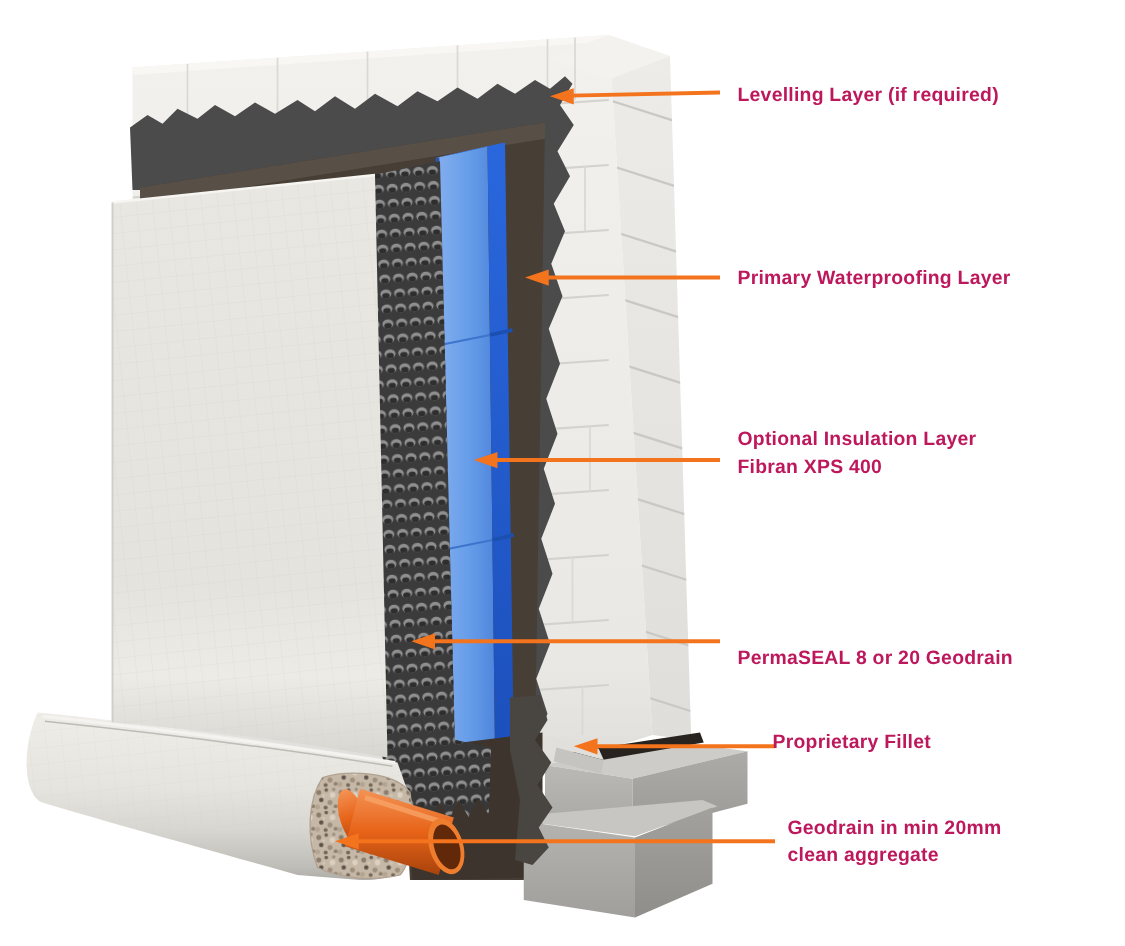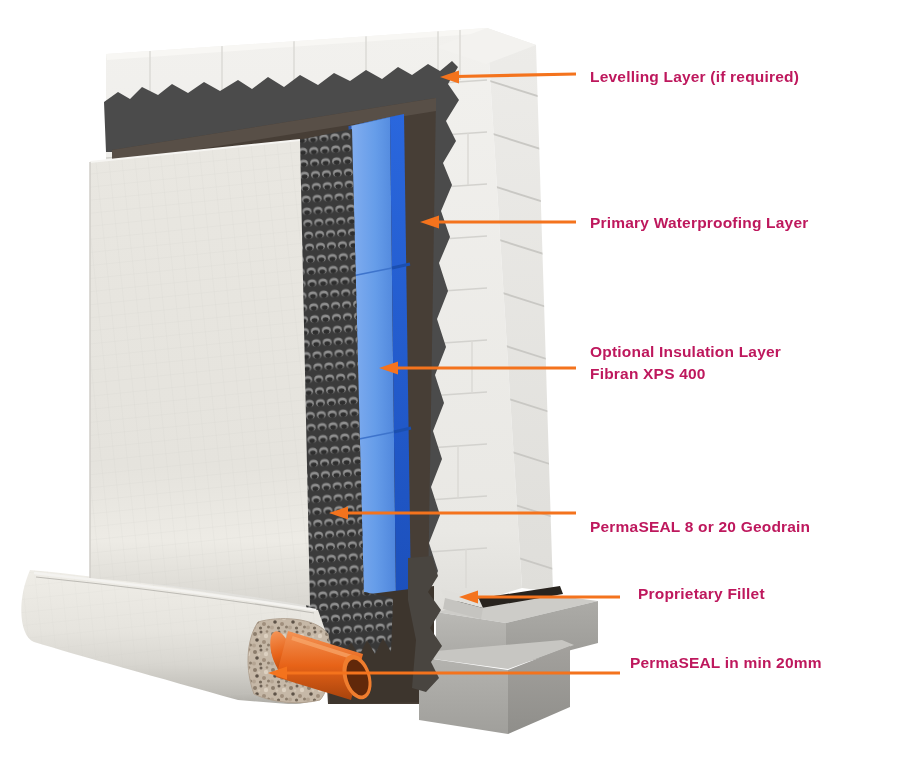--- a/index.html
+++ b/index.html
@@ -250,21 +250,22 @@
 
 <div class="label" style="left:590px;top:341px;">
   <div>Optional Insulation Layer</div>
   <div>Fibran XPS 400</div>
 </div>
 
 <div class="label" style="left:590px;top:488px;margin-top:28px;">
   <div>PermaSEAL 8 or 20 Geodrain</div>
 </div>
 
-<div class="label" style="left:638px;top:583px;">
+<div class="label" style="left:618px;top:583px;">
   <div>Proprietary Fillet</div>
 </div>
 
 <div class="label" style="left:630px;top:652px;">
-  <div>PermaSEAL in min 20mm</div>
+  <div>Geodrain in min 20mm</div>
+  <div>clean aggregate</div>
 </div>
 
 </div>
 
 </body></html>

